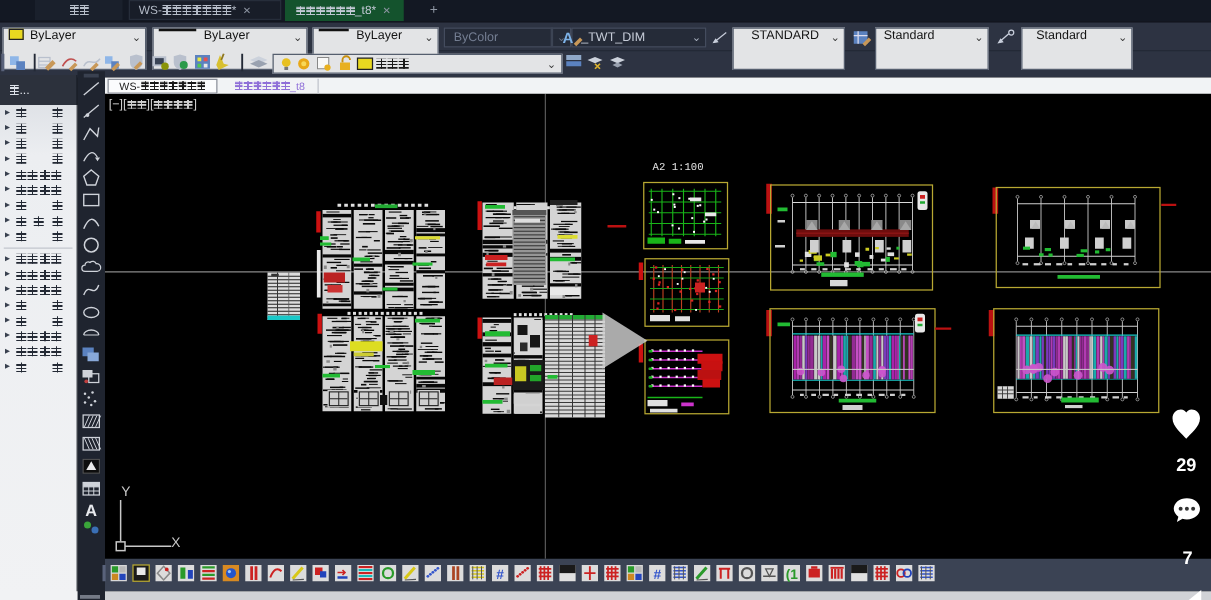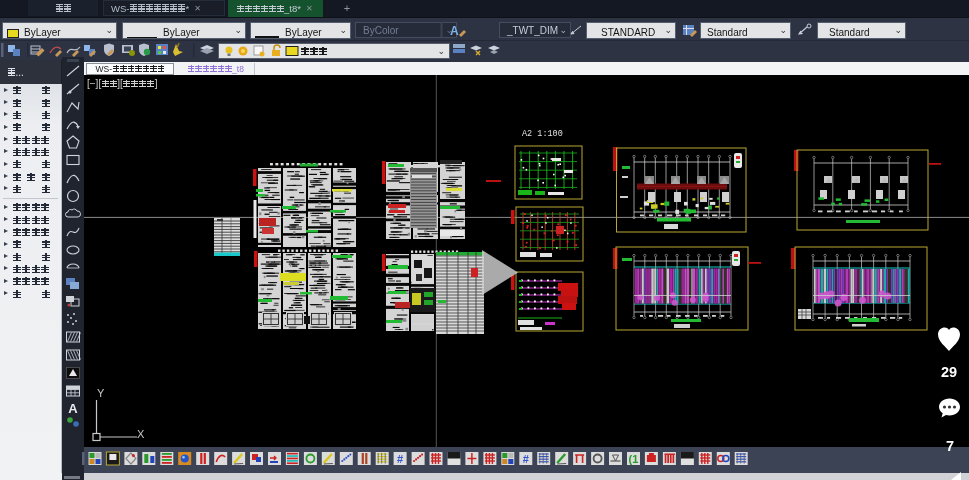--- a/index.html
+++ b/index.html
@@ -1,19 +1,19 @@
 <!DOCTYPE html>
 <html><head><meta charset="utf-8"><style>
 *{margin:0;padding:0;box-sizing:border-box}
 html,body{width:969px;height:480px;overflow:hidden;background:#000;font-family:"Liberation Sans",sans-serif;position:relative}
 #page{position:absolute;left:0;top:0;width:969px;height:480px}
 .abs{position:absolute}
 .cj{display:inline-block;width:8px;height:8px;margin:0 0.5px;background:repeating-linear-gradient(0deg,currentColor 0 1.1px,transparent 1.1px 2.7px),linear-gradient(90deg,transparent 0 3.5px,currentColor 3.5px 4.6px,transparent 4.6px 8px)}
 .cjs{display:inline-block;width:7px;height:7.5px;margin:0 0.5px;background:repeating-linear-gradient(0deg,currentColor 0 1.05px,transparent 1.05px 2.5px),linear-gradient(90deg,transparent 0 3px,currentColor 3px 4px,transparent 4px 7px)}
-.combo{position:absolute;top:22px;height:17px;background:#e3e4e6;border:1px solid #555e6e;font-size:10px;color:#141414;display:flex;align-items:flex-end;padding:0 4px}
+.combo{position:absolute;top:22px;height:34px;background:#e3e4e6;border:1px solid #555e6e;font-size:10px;color:#141414;display:flex;align-items:flex-start;padding:0 4px}
 .combo .ch{position:absolute;right:3px;top:2px;font-size:9px;color:#333}
 .dcombo{position:absolute;top:22px;height:16px;background:#252b38;border:1px solid #444c5e;font-size:10px;color:#747e92;display:flex;align-items:center;padding:0 7px}
 .dcombo .ch{position:absolute;right:3px;top:2px;font-size:9px;color:#6a7486}
 .mi{position:relative;display:flex;align-items:center;justify-content:space-between;height:12.35px;padding:0 11px 0 12px;color:#242a35}
 .mi::before{content:"";position:absolute;left:3.5px;top:3.5px;border-left:4.5px solid #39414f;border-top:2.8px solid transparent;border-bottom:2.8px solid transparent}
 .tabx{color:#8d95a2;font-size:8px;margin-left:5px}
 </style></head><body>
 <div id="page">
 
 <div class="abs" style="left:84px;top:62px;width:885px;height:385px;background:#000"></div>
@@ -1387,21 +1387,21 @@
 <div class="abs" style="left:103px;top:0;width:122px;height:16px;background:#181d28;border:1px solid #262d3a;color:#b4bbc7;font-size:9.5px;display:flex;align-items:center;padding-left:7px">WS-<i class="cjs"></i><i class="cjs"></i><i class="cjs"></i><i class="cjs"></i><i class="cjs"></i><i class="cjs"></i><i class="cjs"></i>*<span class="tabx">✕</span></div>
 <div class="abs" style="left:228px;top:0;width:95px;height:17px;background:#14532d;color:#c3cad6;font-size:9.5px;display:flex;align-items:center;padding-left:8px"><i class="cjs"></i><i class="cjs"></i><i class="cjs"></i><i class="cjs"></i><i class="cjs"></i><i class="cjs"></i>_t8*<span class="tabx">✕</span></div>
 <div class="abs" style="left:340px;top:2px;width:14px;height:13px;color:#8f97a4;font-size:11px;text-align:center;line-height:13px">+</div>
 <div class="abs" style="left:0;top:17px;width:969px;height:45px;background:#2d3342;border-top:1px solid #0e1118"></div>
 <div class="abs" style="left:0;top:40px;width:969px;height:1px;background:#232936"></div>
 
 <div class="combo" style="left:2px;width:115px"><span style="width:12px;height:9px;background:#e8d820;border:1px solid #222;display:inline-block;margin-right:5px"></span>ByLayer<span class="ch">⌄</span></div>
 <div class="combo" style="left:122px;width:124px"><span style="width:30px;height:1.5px;background:#111;display:inline-block;margin-right:6px"></span>ByLayer<span class="ch">⌄</span></div>
 <div class="combo" style="left:250px;width:101px"><span style="width:24px;height:2px;background:#111;display:inline-block;margin-right:6px"></span>ByLayer<span class="ch">⌄</span></div>
 <div class="dcombo" style="left:355px;width:102px">ByColor<span class="ch">⌄</span></div>
-<div class="dcombo" style="left:499px;width:72px;color:#c6ccd8">_TWT_DIM<span class="ch" style="color:#aeb6c4">⌄</span></div>
+<div class="dcombo" style="left:457px;width:108px;color:#c6ccd8">_TWT_DIM<span class="ch" style="color:#aeb6c4">⌄</span></div>
 <div class="combo" style="left:586px;width:90px;padding-left:14px">STANDARD<span class="ch">⌄</span></div>
 <div class="combo" style="left:700px;width:91px;padding-left:6px">Standard<span class="ch">⌄</span></div>
 <div class="combo" style="left:817px;width:89px;padding-left:11px">Standard<span class="ch">⌄</span></div>
 
 <svg class="abs" width="380" height="18" style="left:440px;top:21px" viewBox="0 0 380 18">
 <rect x="0.5" y="1" width="2" height="15" fill="#3c4454"></rect>
 <text x="10" y="13.5" font-size="12" font-weight="bold" fill="#7eb3e8" font-family="Liberation Sans, sans-serif">A</text>
 <path d="M19 14 l5 -5 l2 2 l-5 5 z" fill="#c89858"></path>
 <g stroke="#c8cedb" stroke-width="1">
         <line x1="131" y1="13" x2="141" y2="5"></line>

